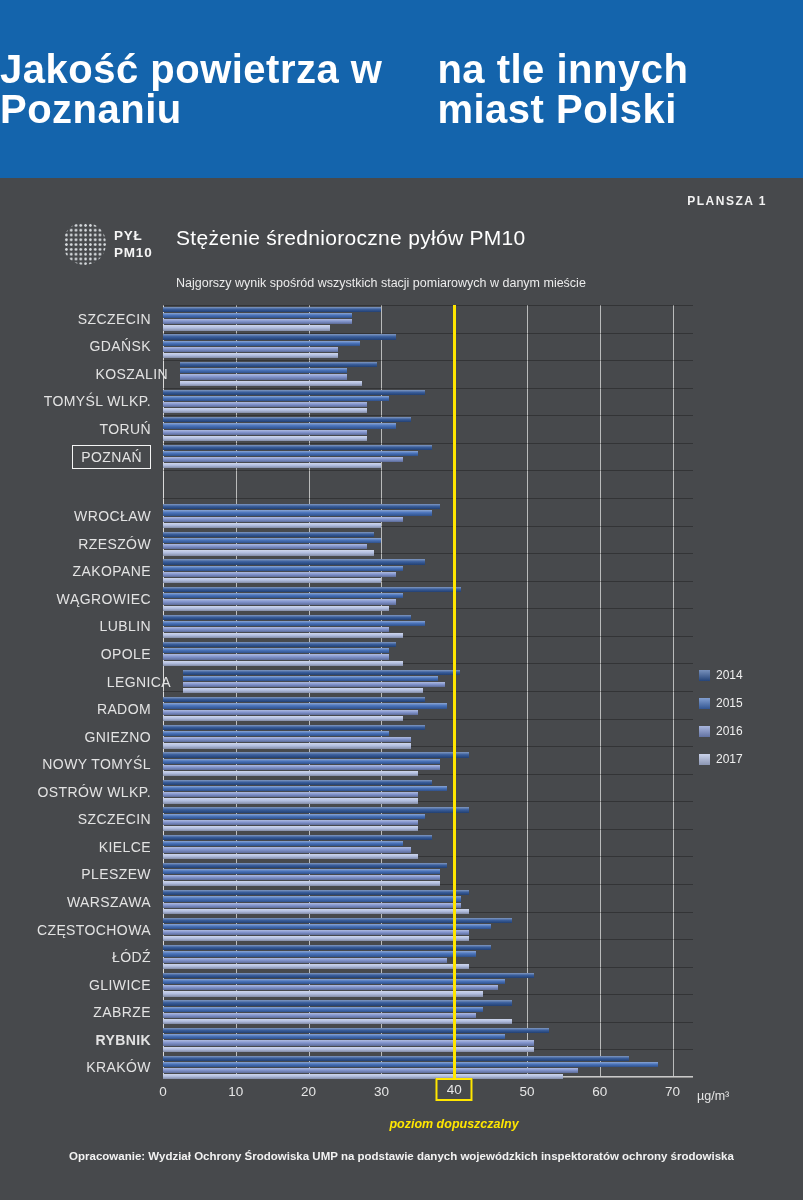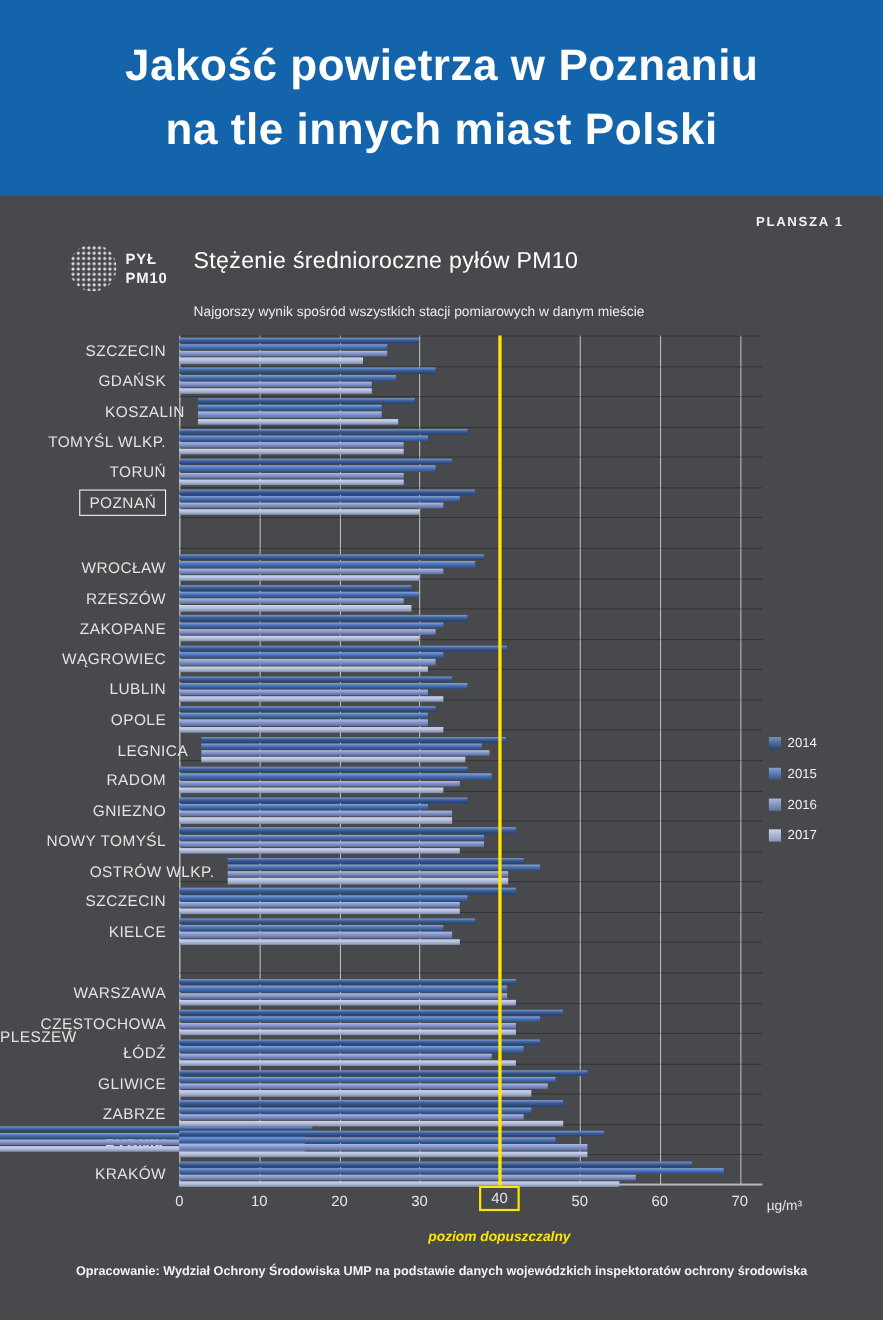--- a/index.html
+++ b/index.html
@@ -1,21 +1,21 @@
 <!DOCTYPE html>
 <html><head>
 <meta charset="utf-8">
 <style>
   html,body{margin:0;padding:0;}
   body{font-family:"Liberation Sans", sans-serif; background:#2e2f31;}
   #stage{position:relative;width:803px;height:1200px;background:#47494c;overflow:hidden;margin:0 auto;}
 
   
   .header{position:absolute;top:0;left:0;width:803px;height:178px;background:#1464ac;
-          display:flex;flex-direction:column;align-items:center;justify-content:center;gap:18px;}
+          display:flex;flex-direction:row;align-items:center;justify-content:center;gap:18px;}
   .header .t1,.header .t2{color:#ffffff;font-size:40px;font-weight:600;letter-spacing:0.5px;line-height:1;}
 
   .plansza{position:absolute;top:194px;right:36px;color:#f2f2f2;font-size:12px;font-weight:600;letter-spacing:1.5px;}
 
   
   .badge-icon{position:absolute;left:63px;top:222px;width:43px;height:43px;border-radius:50%;
     background-image:radial-gradient(circle,#d7dbde 1.15px,rgba(0,0,0,0) 1.5px);
     background-size:4.8px 4.8px;background-position:1px 1px;}
   .badge-text{position:absolute;left:114px;top:227px;color:#f5f5f5;font-size:13.5px;font-weight:700;
     letter-spacing:0.8px;line-height:17px;}
@@ -290,21 +290,21 @@
           <div class="clabel">
             <span>NOWY TOMYŚL</span>
           </div>
           <div class="barbox">
             <div class="bar" style="width: 305.76px; background-color: rgb(46, 85, 151);"></div>
             <div class="bar" style="width: 276.64px; background-color: rgb(63, 107, 183);"></div>
             <div class="bar" style="width: 276.64px; background-color: rgb(123, 143, 203);"></div>
             <div class="bar" style="width: 254.8px; background-color: rgb(174, 187, 223);"></div>
           </div>
         </div>
-        <div class="crow" style="height: 27.5714px; margin-left: 44px;">
+        <div class="crow" style="height: 27.5714px;">
           <div class="clabel">
             <span>OSTRÓW WLKP.</span>
           </div>
           <div class="barbox">
             <div class="bar" style="width: 269.36px; background-color: rgb(46, 85, 151);"></div>
             <div class="bar" style="width: 283.92px; background-color: rgb(63, 107, 183);"></div>
             <div class="bar" style="width: 254.8px; background-color: rgb(123, 143, 203);"></div>
             <div class="bar" style="width: 254.8px; background-color: rgb(174, 187, 223);"></div>
           </div>
         </div>
@@ -323,21 +323,21 @@
           <div class="clabel">
             <span>KIELCE</span>
           </div>
           <div class="barbox">
             <div class="bar" style="width: 269.36px; background-color: rgb(46, 85, 151);"></div>
             <div class="bar" style="width: 240.24px; background-color: rgb(63, 107, 183);"></div>
             <div class="bar" style="width: 247.52px; background-color: rgb(123, 143, 203);"></div>
             <div class="bar" style="width: 254.8px; background-color: rgb(174, 187, 223);"></div>
           </div>
         </div>
-        <div class="crow" style="height: 27.5714px; flex-direction: column;">
+        <div class="crow" style="height: 27.5714px;">
           <div class="clabel">
             <span>PLESZEW</span>
           </div>
           <div class="barbox">
             <div class="bar" style="width: 283.92px; background-color: rgb(46, 85, 151);"></div>
             <div class="bar" style="width: 276.64px; background-color: rgb(63, 107, 183);"></div>
             <div class="bar" style="width: 276.64px; background-color: rgb(123, 143, 203);"></div>
             <div class="bar" style="width: 276.64px; background-color: rgb(174, 187, 223);"></div>
           </div>
         </div>

